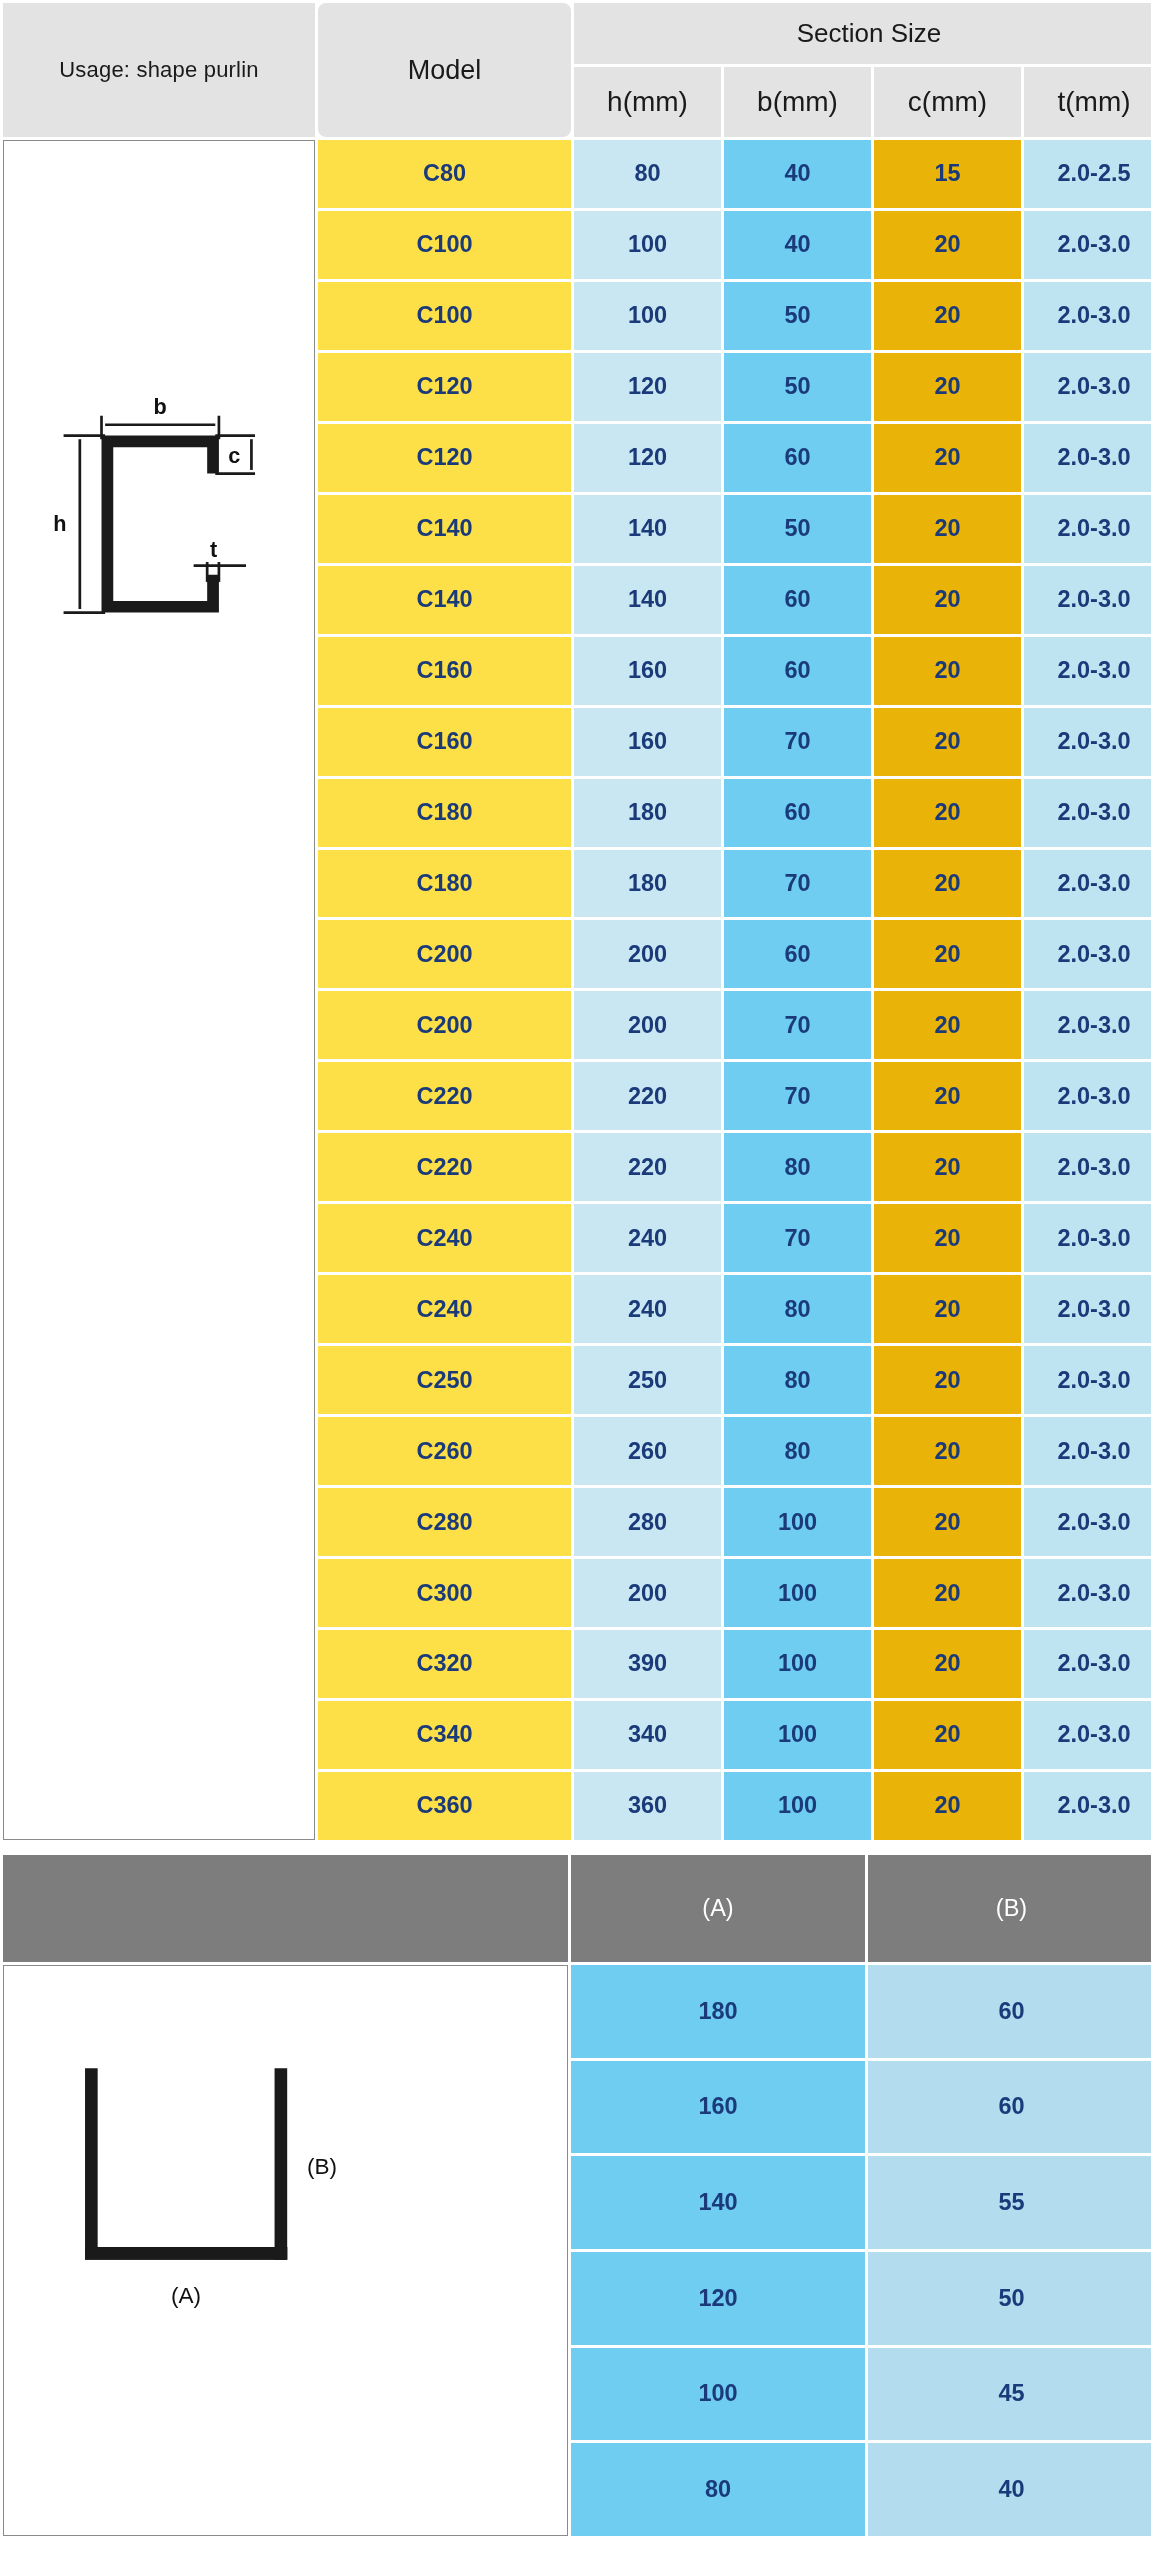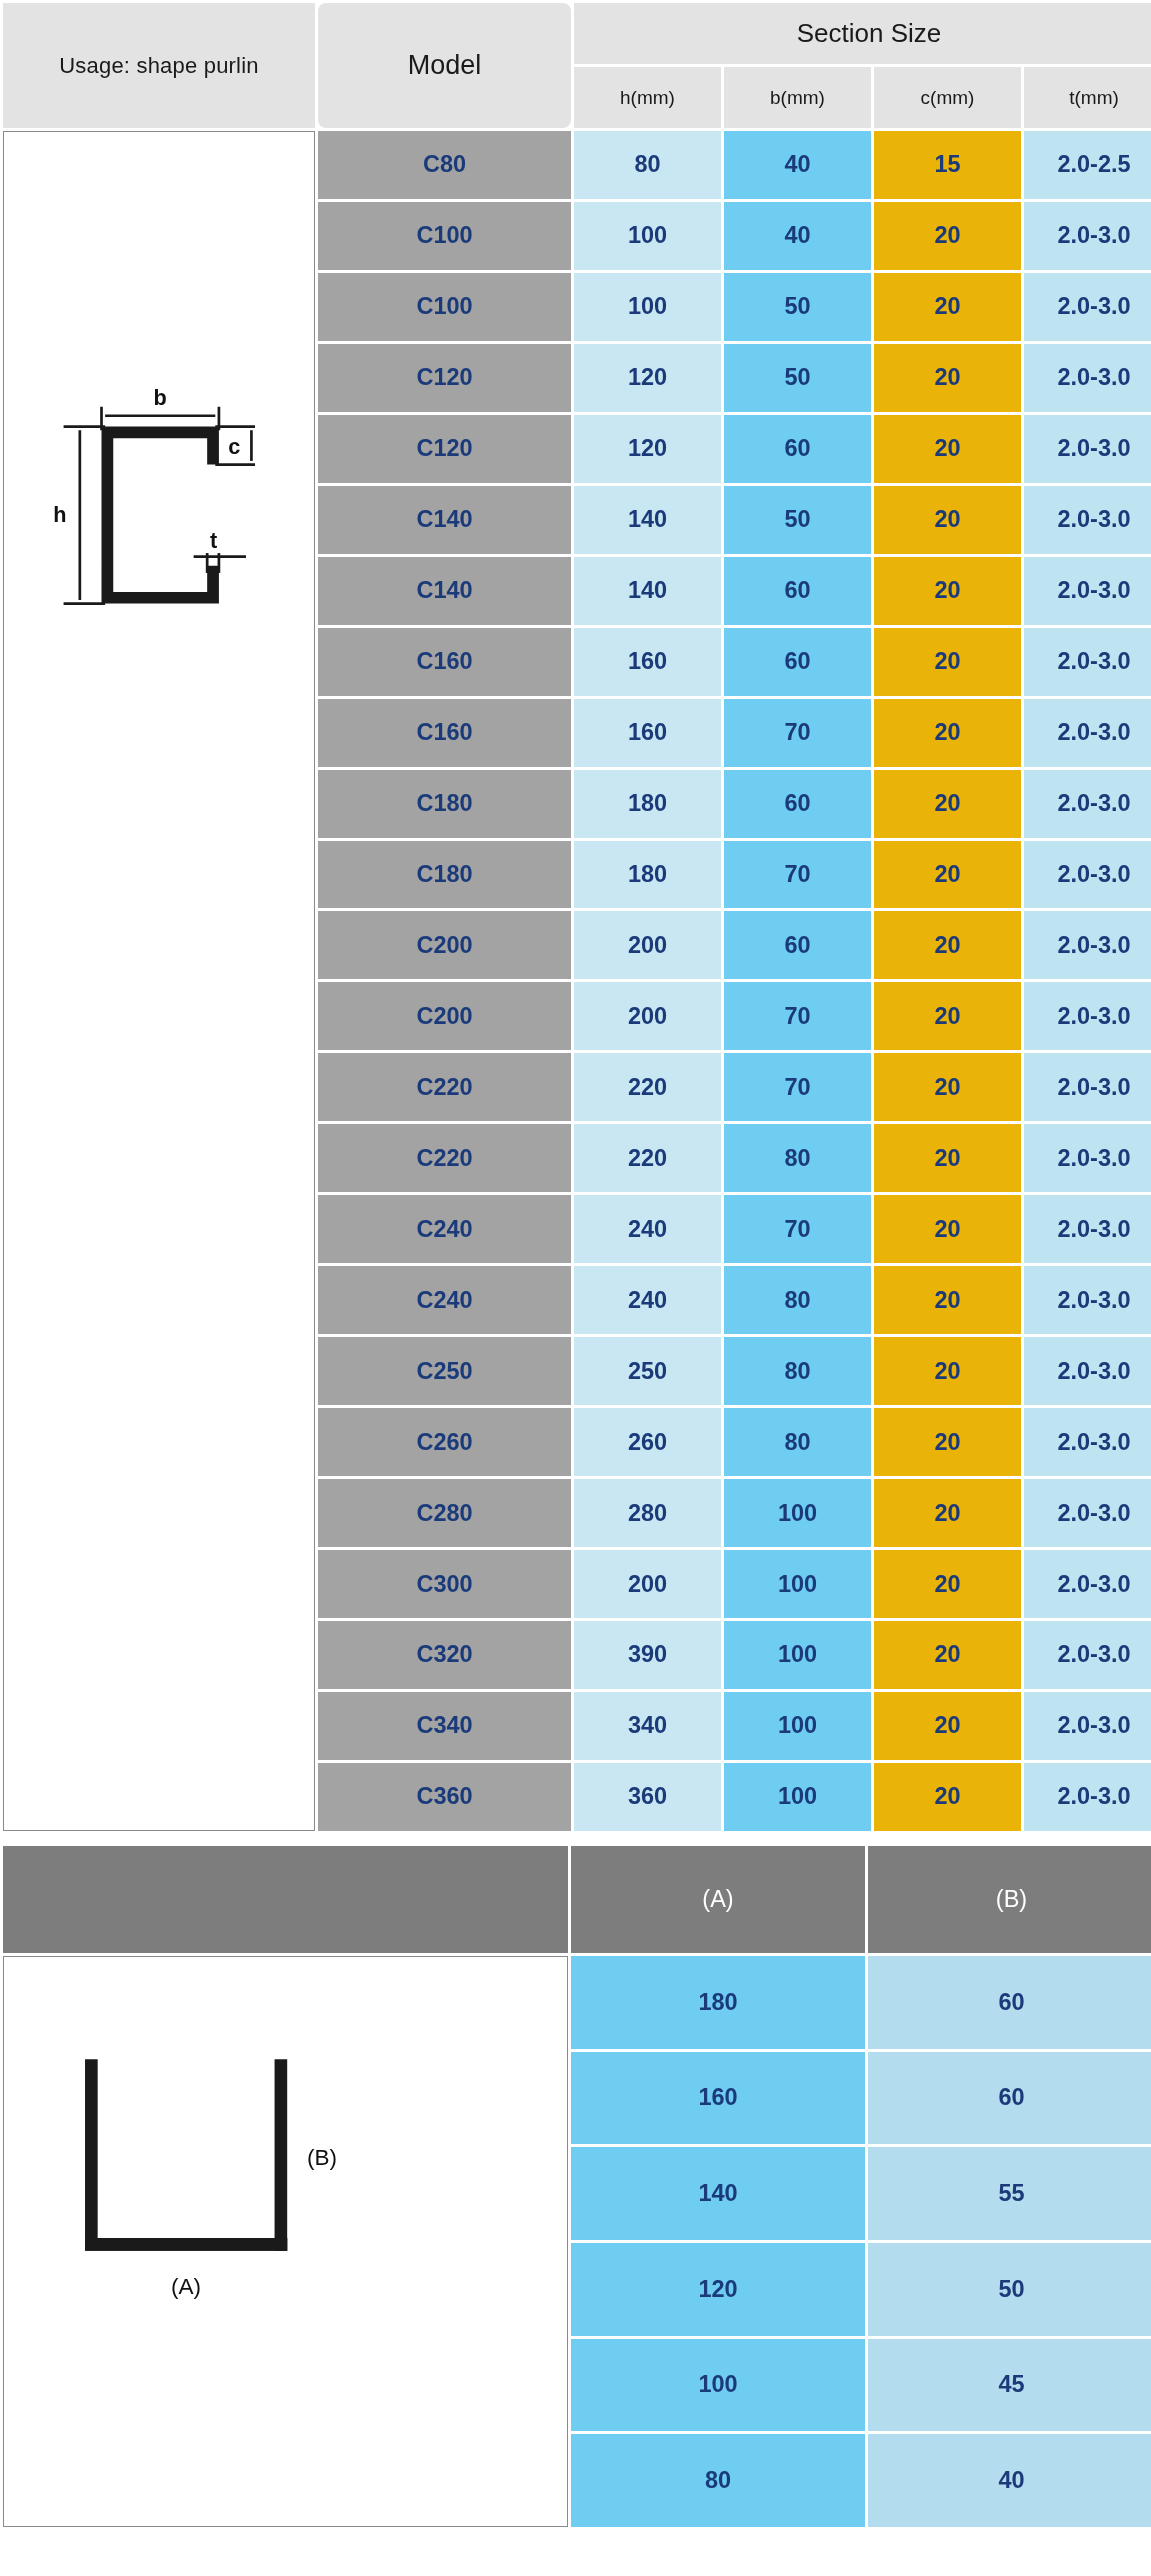--- a/index.html
+++ b/index.html
@@ -40,22 +40,22 @@
   .hdr-model {
     font-size: 27px;
     height: 123px;
     border-radius: 8px;
   }
   .hdr-section {
     font-size: 26px;
     height: 61px;
   }
   .hdr-sub {
-    font-size: 19px;
-    height: 61px;
+    font-size: 28px;
+    height: 70px;
   }
 
   
   .diagram-cell {
     background: #ffffff;
     border: 0.9px solid #8a8a8a;
     vertical-align: top;
     padding: 0;
   }
   .diagram-wrap {
@@ -73,21 +73,21 @@
   .t1 td.d {
     text-align: center;
     vertical-align: middle;
     height: 65px;
     color: #1b3a7a;
     font-weight: bold;
     font-size: 23.5px;
     border: none;
     padding: 0;
   }
-  .c-model { background: #a3a3a3; }
+  .c-model { background: #fde047; }
   .c-h     { background: #c9e7f2; }
   .c-b     { background: #6ecdf0; }
   .c-c     { background: #eab308; }
   .c-t     { background: #bee3f1; }
 
   
   .t2 {
     width: 1152px;
     border-collapse: separate;
     border-spacing: 3.6px;

